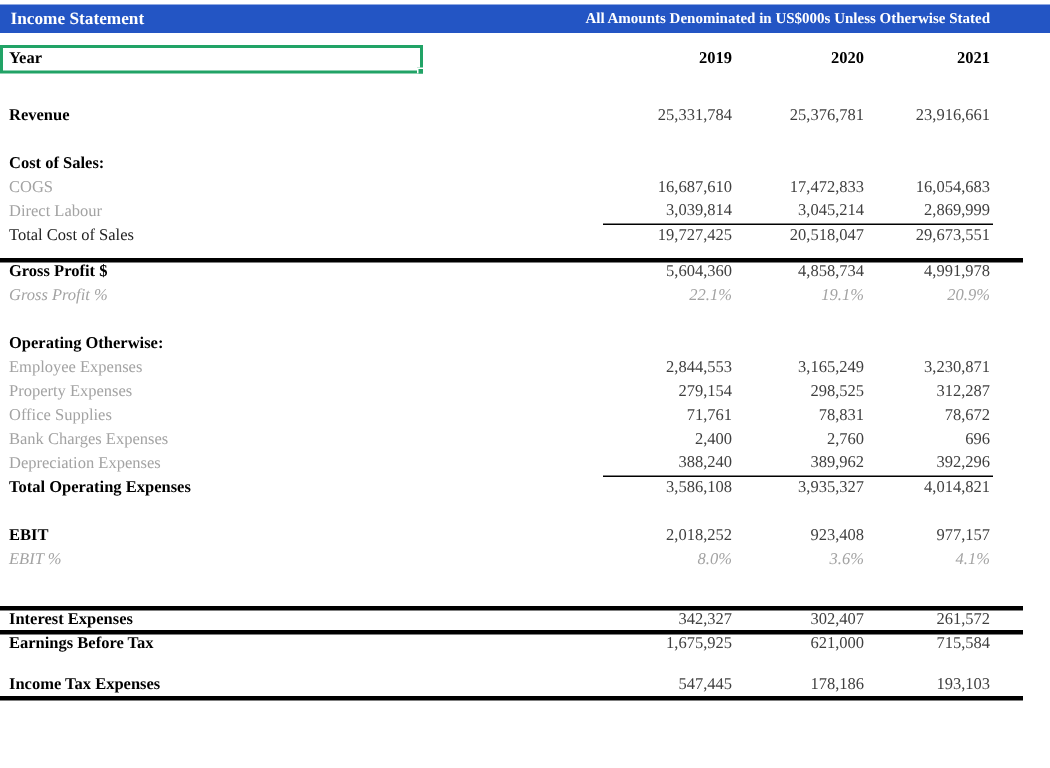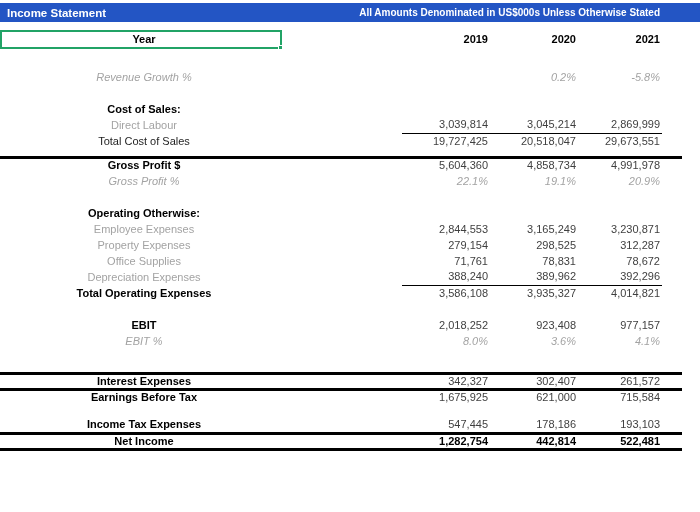--- a/index.html
+++ b/index.html
@@ -1,34 +1,34 @@
 <!DOCTYPE html>
 <html style="--header-bg: #2355C4; --selection: #21A366;"><head>
 <meta charset="utf-8">
 <style>
   * { box-sizing: border-box; }
   html, body { margin: 0; padding: 0; background: #fff; }
   .screen {
     width: 700px; height: 512px; position: relative; overflow: hidden;
-    background: #fff; font-family: Liberation Sans, sans-serif;
+    background: #fff; font-family: Liberation Serif, serif;
     font-size: 11px; color: #000;
   }
   .titlebar {
     position: absolute; top: 3px; left: 0; right: 0; height: 19px;
     background: var(--header-bg, #2355C4); color: #fff;
     display: flex; align-items: center;
   }
   .tb-title { font-weight: bold; font-size: 11.5px; padding-left: 7px; white-space: nowrap; }
   .tb-note  { font-weight: bold; font-size: 10px; margin-left: auto; margin-right: 40px; white-space: nowrap; }
 
   table.sheet { border-collapse: collapse; table-layout: fixed; width: 682px; margin-top: 30px; }
   td { padding: 0; vertical-align: middle; line-height: 1; overflow: hidden; white-space: nowrap; }
   tr.r { height: 16px; }
   tr.year-row { height: 19px; }
-  .lbl { padding-left: 6px; text-align: center; }
+  .lbl { padding-left: 6px; }
   .val { text-align: right; padding-right: 2px; color: #3F3F3F; }
   .gap, .pad { }
 
   tr.bold  .lbl { font-weight: bold; color: #000; }
   tr.plainlbl .lbl { color: #1F1F1F; }
   tr.gray  .lbl { color: #A3A3A3; }
   tr.pct   .lbl, tr.pct .val { color: #A3A3A3; font-style: italic; }
   tr.valbold .val { font-weight: bold; color: #000; }
 
   tr.tline .val { border-top: 1px solid #000; }
@@ -83,43 +83,51 @@
       <td class="val yrhdr">2019</td>
       <td class="val yrhdr">2020</td>
       <td class="val yrhdr">2021</td>
       <td class="pad"></td>
     </tr>
 
     <tr class="sp h20">
           <td colspan="6"></td>
         </tr>
 
-
-    <tr class="r pct">
-      <td class="lbl">Revenue Growth %</td>
-      <td class="gap"></td>
-      <td class="val"></td>
-      <td class="val">0.2%</td>
-      <td class="val">-5.8%</td>
-      <td class="pad"></td>
-    </tr>
+    <tr class="r bold">
+      <td class="lbl">Revenue</td>
+      <td class="gap"></td>
+      <td class="val">25,331,784</td>
+      <td class="val">25,376,781</td>
+      <td class="val">23,916,661</td>
+      <td class="pad"></td>
+    </tr>
+
 
     <tr class="sp h16">
           <td colspan="6"></td>
         </tr>
 
     <tr class="r bold">
       <td class="lbl">Cost of Sales:</td>
       <td class="gap"></td>
       <td class="val"></td>
       <td class="val"></td>
       <td class="val"></td>
       <td class="pad"></td>
     </tr>
 
+    <tr class="r gray">
+      <td class="lbl">COGS</td>
+      <td class="gap"></td>
+      <td class="val">16,687,610</td>
+      <td class="val">17,472,833</td>
+      <td class="val">16,054,683</td>
+      <td class="pad"></td>
+    </tr>
 
     <tr class="r gray">
       <td class="lbl">Direct Labour</td>
       <td class="gap"></td>
       <td class="val">3,039,814</td>
       <td class="val">3,045,214</td>
       <td class="val">2,869,999</td>
       <td class="pad"></td>
     </tr>
 
@@ -187,20 +195,28 @@
 
     <tr class="r gray">
       <td class="lbl">Office Supplies</td>
       <td class="gap"></td>
       <td class="val">71,761</td>
       <td class="val">78,831</td>
       <td class="val">78,672</td>
       <td class="pad"></td>
     </tr>
 
+    <tr class="r gray">
+      <td class="lbl">Bank Charges Expenses</td>
+      <td class="gap"></td>
+      <td class="val">2,400</td>
+      <td class="val">2,760</td>
+      <td class="val">696</td>
+      <td class="pad"></td>
+    </tr>
 
     <tr class="r gray">
       <td class="lbl">Depreciation Expenses</td>
       <td class="gap"></td>
       <td class="val">388,240</td>
       <td class="val">389,962</td>
       <td class="val">392,296</td>
       <td class="pad"></td>
     </tr>
 
@@ -263,24 +279,16 @@
 
     <tr class="r bold bb3">
       <td class="lbl">Income Tax Expenses</td>
       <td class="gap"></td>
       <td class="val">547,445</td>
       <td class="val">178,186</td>
       <td class="val">193,103</td>
       <td class="pad"></td>
     </tr>
 
-    <tr class="r bold valbold bb3">
-      <td class="lbl">Net Income</td>
-      <td class="gap"></td>
-      <td class="val">1,282,754</td>
-      <td class="val">442,814</td>
-      <td class="val">522,481</td>
-      <td class="pad"></td>
-    </tr>
 
     </tbody>
   </table>
 </div>
 
 </body></html>

